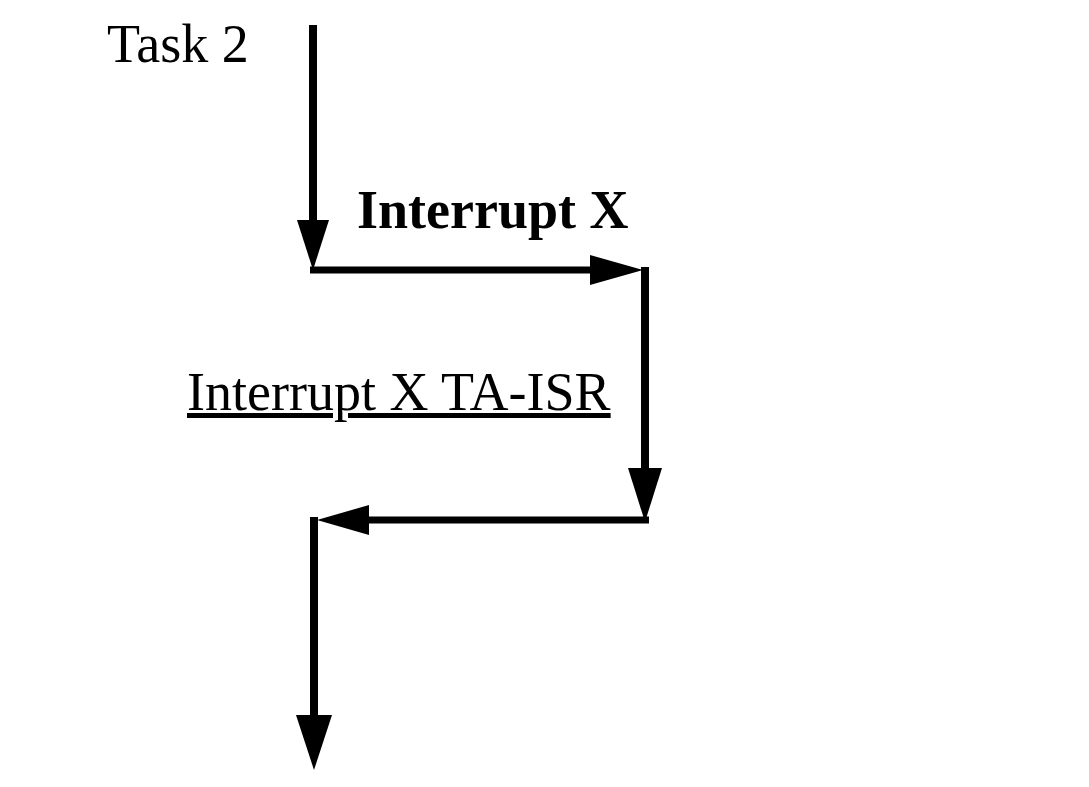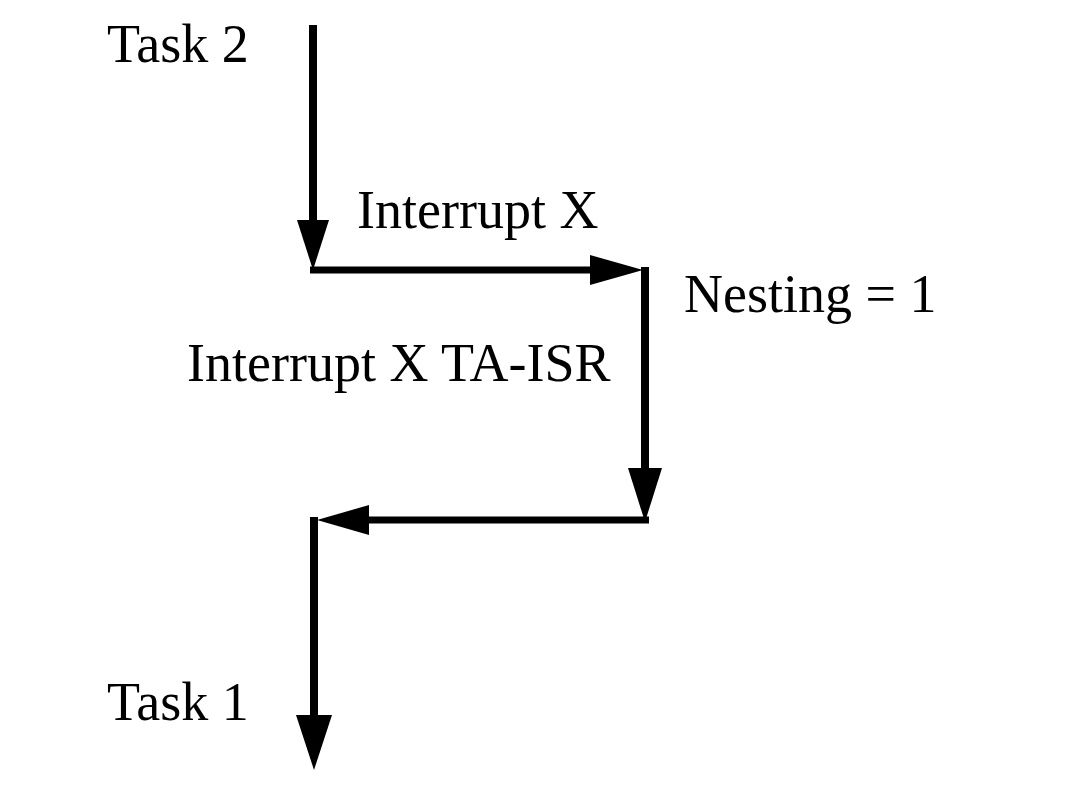--- a/index.html
+++ b/index.html
@@ -68,23 +68,21 @@
     </g>
 
     <g>
       <line x1="314" y1="517" x2="314" y2="717" stroke="#000000" stroke-width="8"></line>
       <polygon points="314,770 296,715 332,715" fill="#000000"></polygon>
     </g>
   </svg>
 
   <div class="label" style="left:107px; top:17px;">Task 2</div>
 
-  <div class="label" style="left:357px; top:183px;">Interrupt X</div>
+  <div class="label" style="left:357px; top:183px;font-weight:bold;">Interrupt X</div>
 
-  <div class="label" style="left:187px; top:336px;">Interrupt X TA-ISR</div>
+  <div class="label" style="left:187px; top:365px;text-decoration:underline;">Interrupt X TA-ISR</div>
 
-  <div class="label" style="left:107px; top:675px;">Task 1</div>
 
   <div class="annotation-block">
-    <div>Nesting = 1</div>
   </div>
 
 </div>
 
 </body></html>

